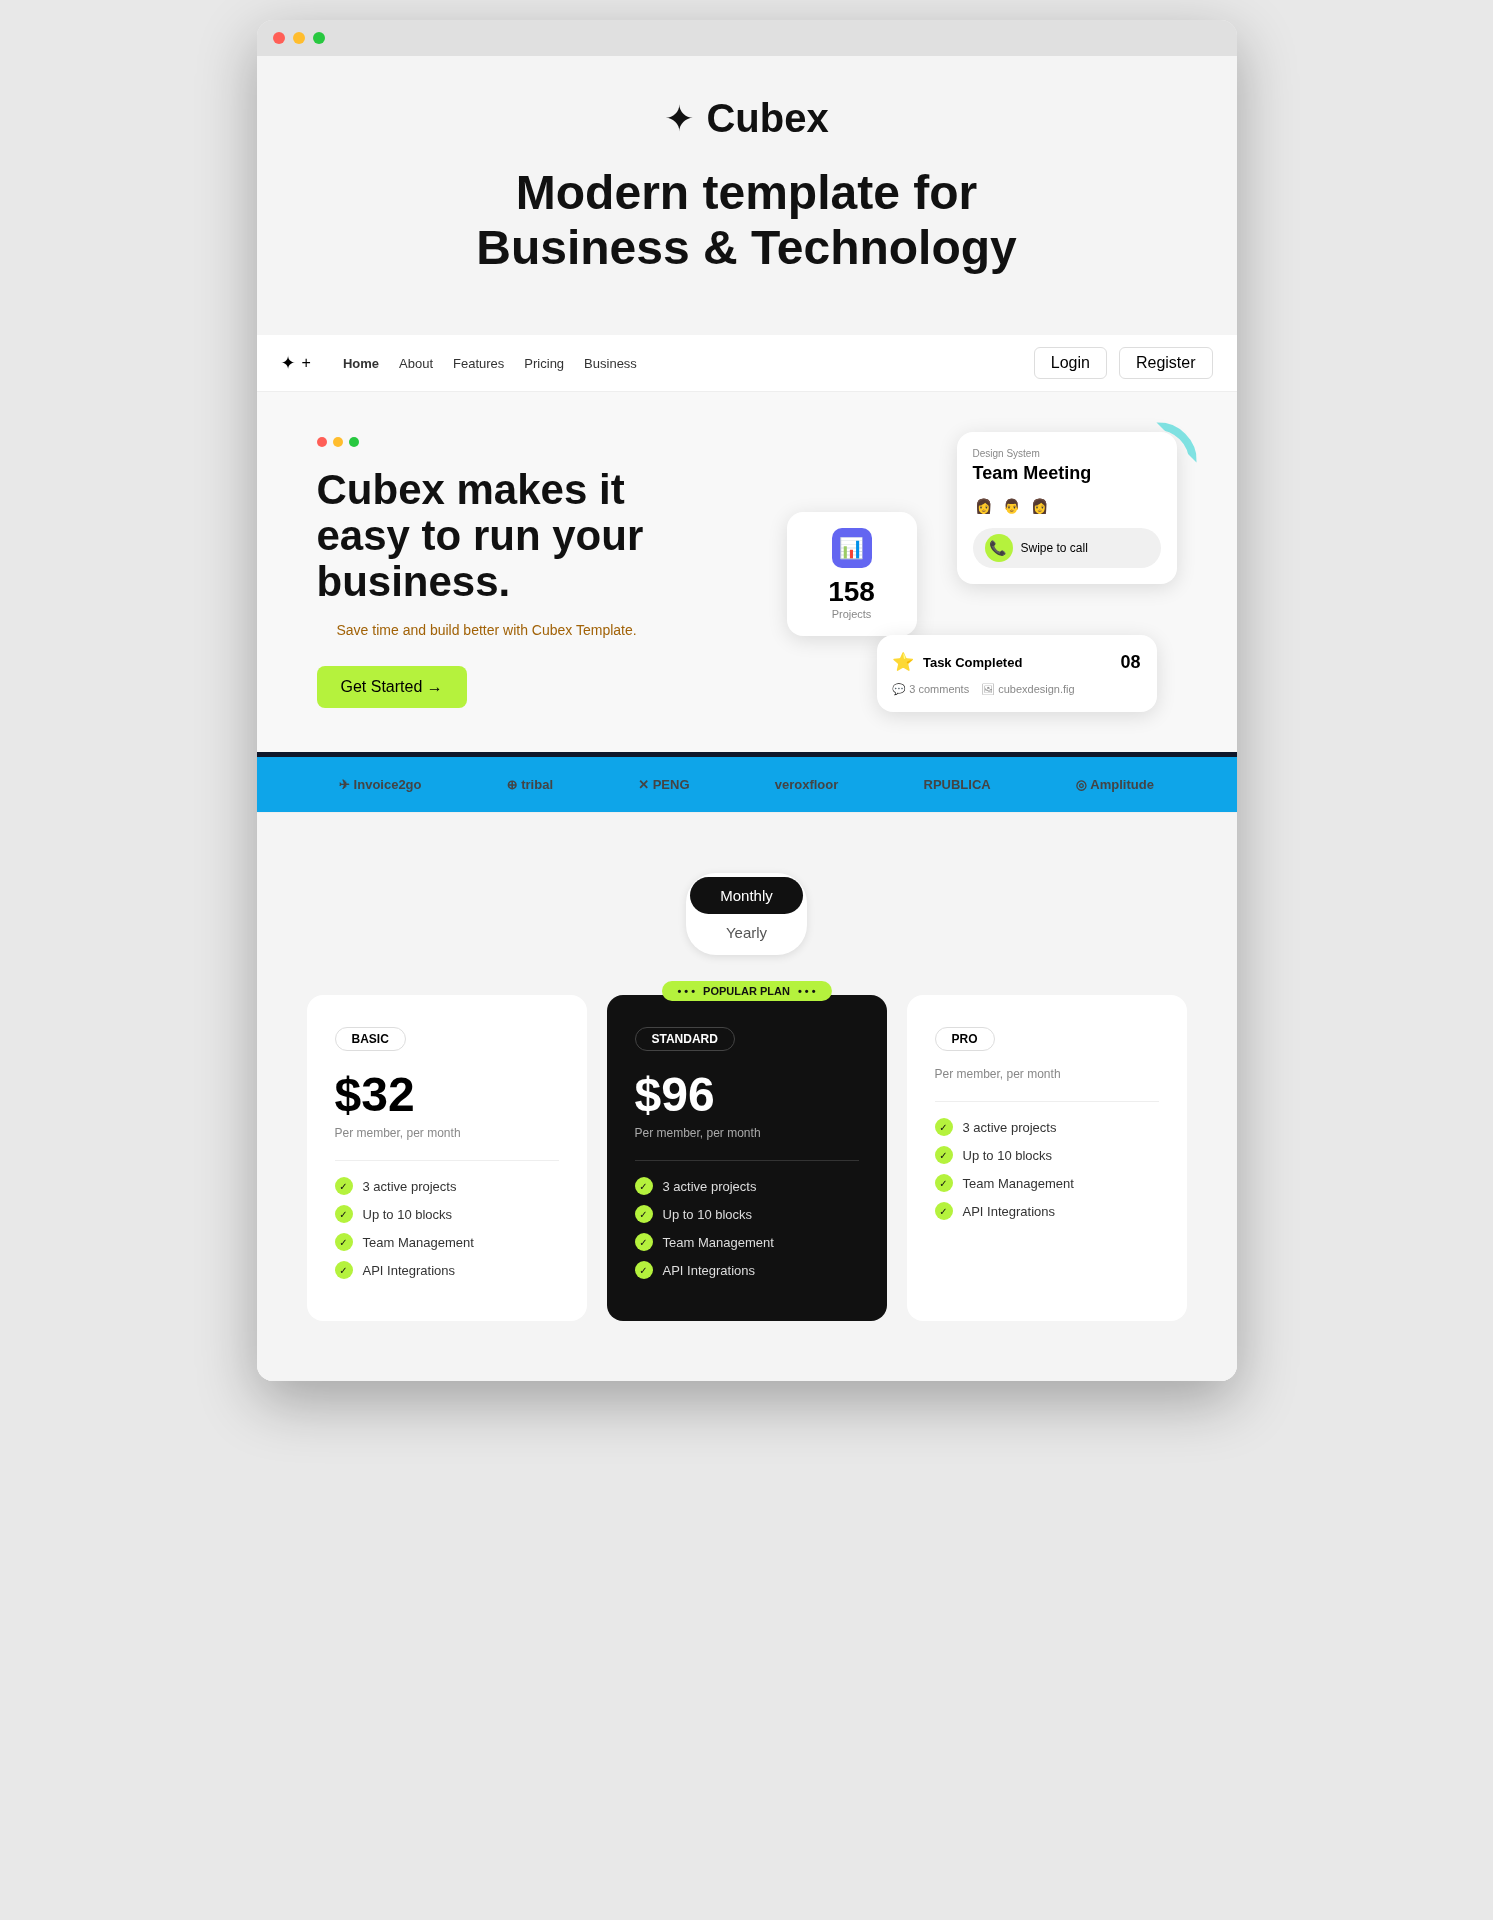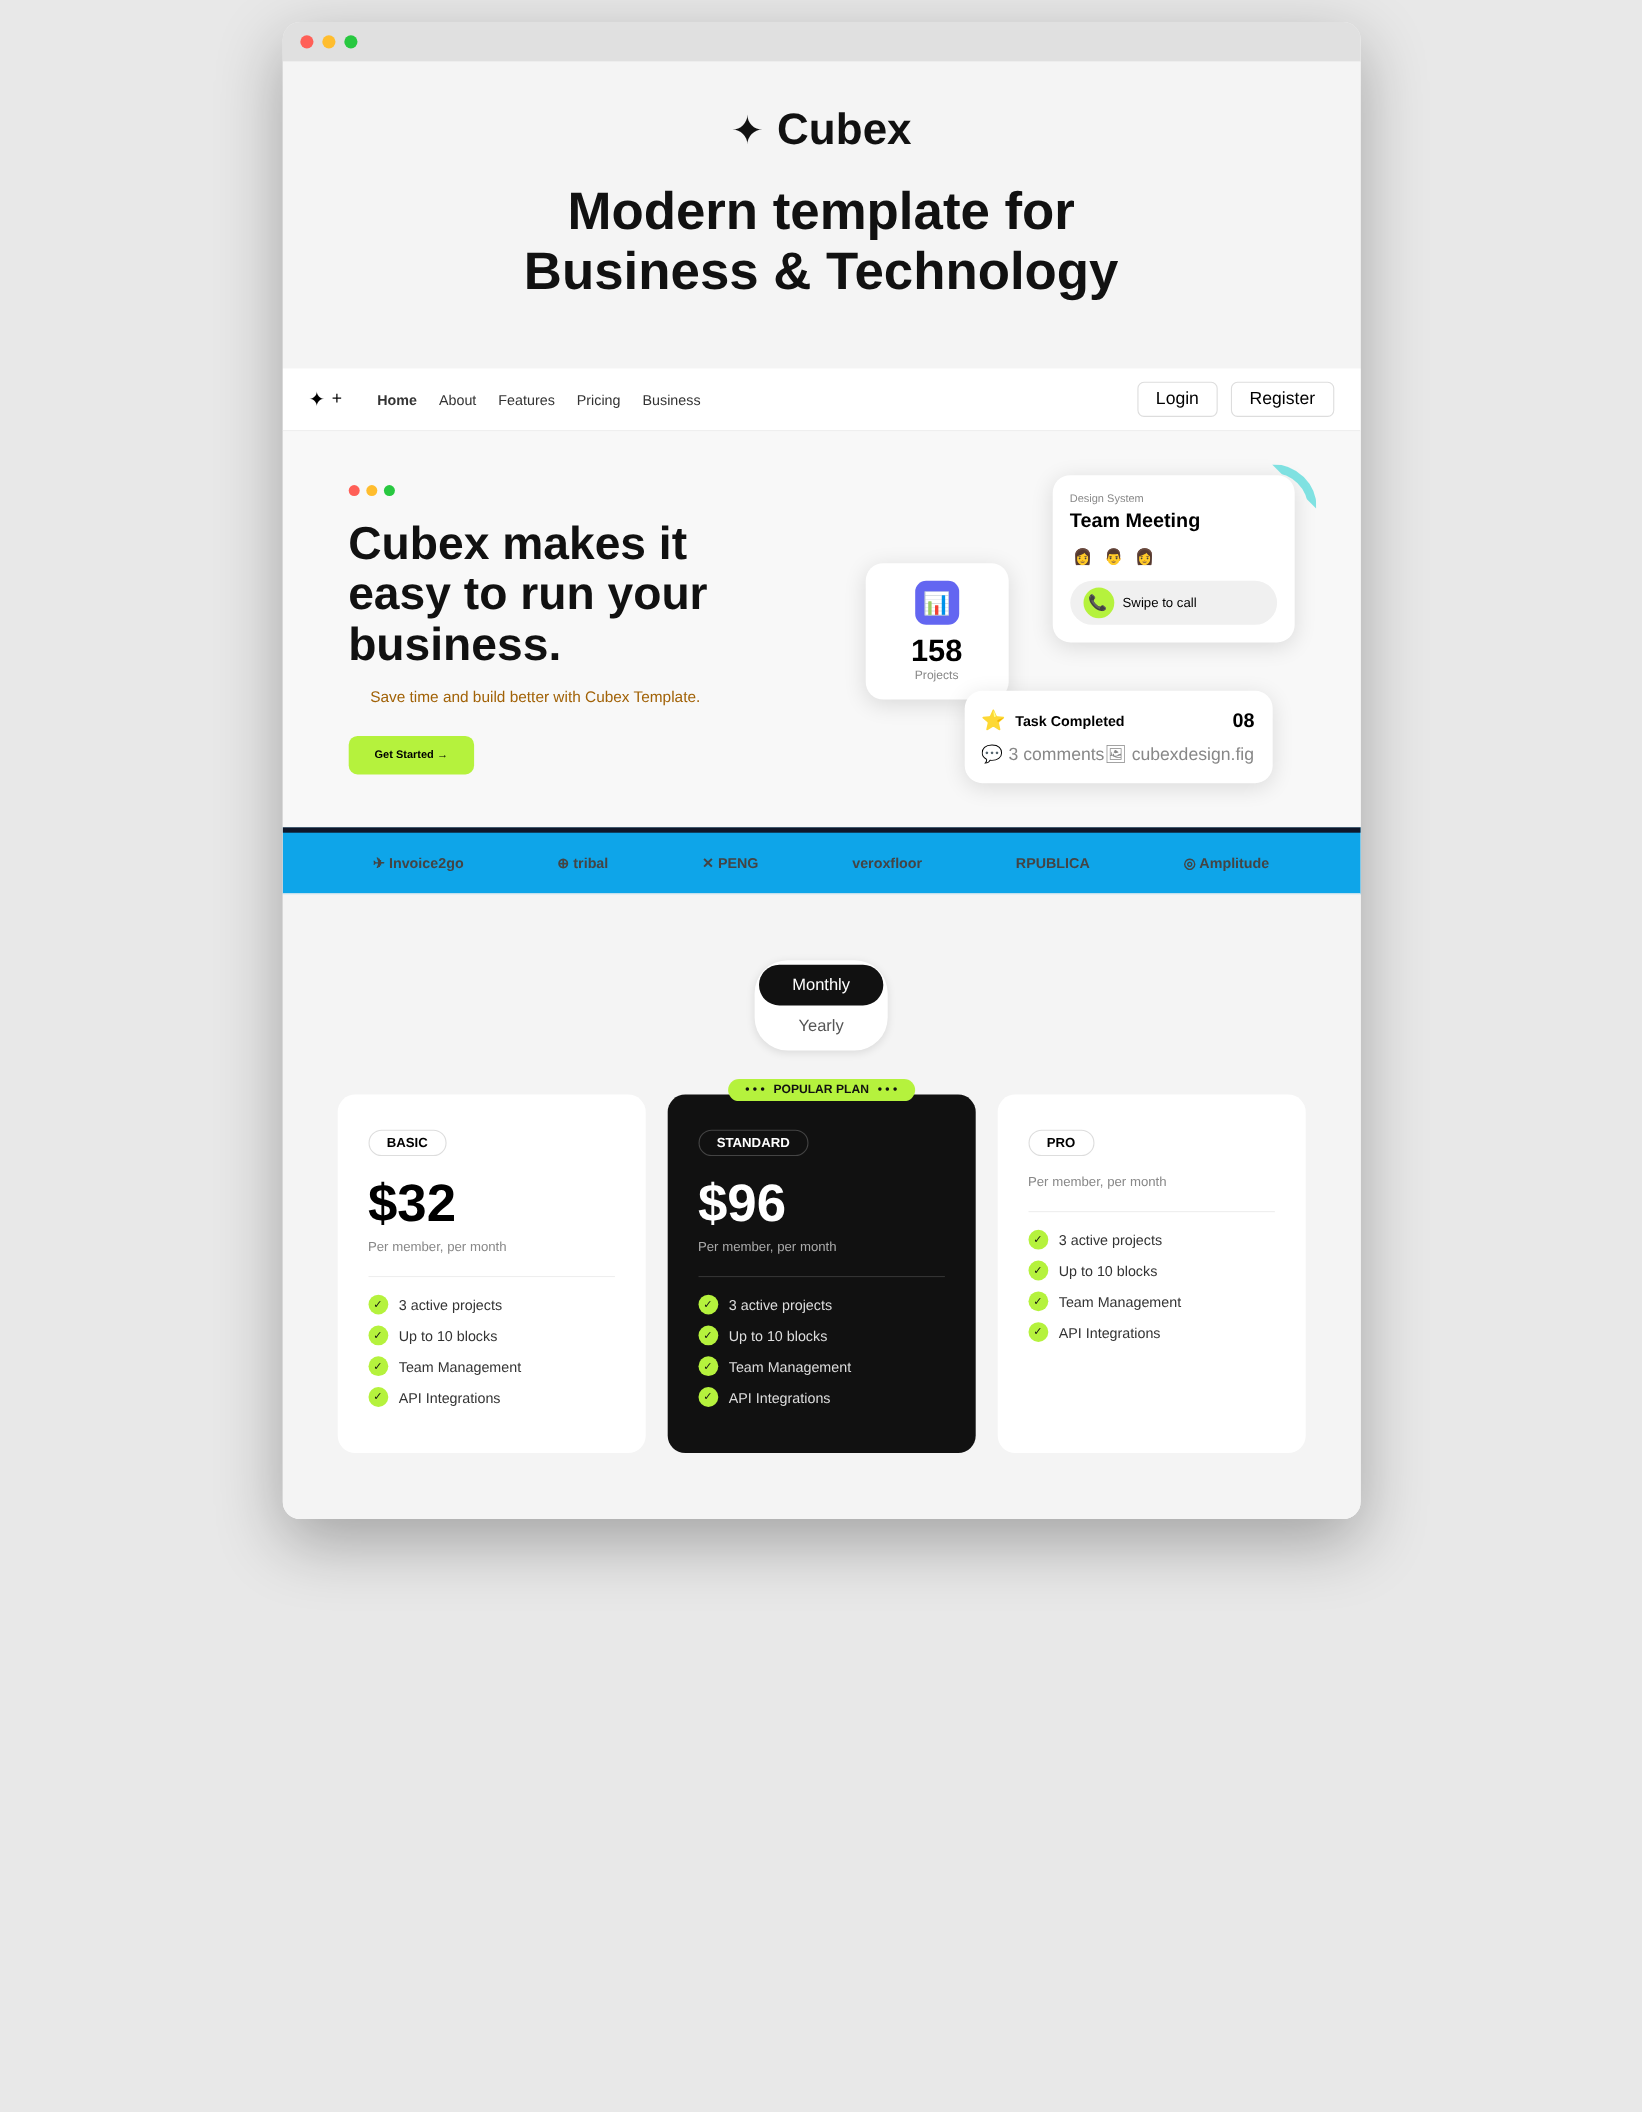--- a/index.html
+++ b/index.html
@@ -154,22 +154,22 @@
       font-size: 14px;
       color: #a16207;
       margin-bottom: 28px;
       margin-left: 20px;
     }
     .get-started-btn {
       background: #b5f23d;
       border: none;
       padding: 12px 24px;
       border-radius: 8px;
-      font-size: 10px;
-      font-weight: 700;
+      font-size: 16px;
+      font-weight: 400;
       cursor: pointer;
       display: inline-flex;
       align-items: center;
       gap: 8px;
     }
 
     
     .hero-right {
       flex: 1;
       position: relative;
@@ -253,21 +253,22 @@
       display: flex;
       align-items: center;
       justify-content: space-between;
       margin-bottom: 10px;
     }
     .task-icon { font-size: 18px; margin-right: 8px; }
     .task-label { font-size: 13px; font-weight: 600; }
     .task-number { font-size: 18px; font-weight: 700; }
     .task-meta {
       display: flex;
-      font-size: 16px;
+      gap: 12px;
+      font-size: 11px;
       color: #888;
     }
     .teal-swirl {
       position: absolute;
       top: -10px;
       right: -20px;
       width: 80px;
       height: 80px;
       border: 8px solid #4dd9d9;
       border-radius: 50%;

